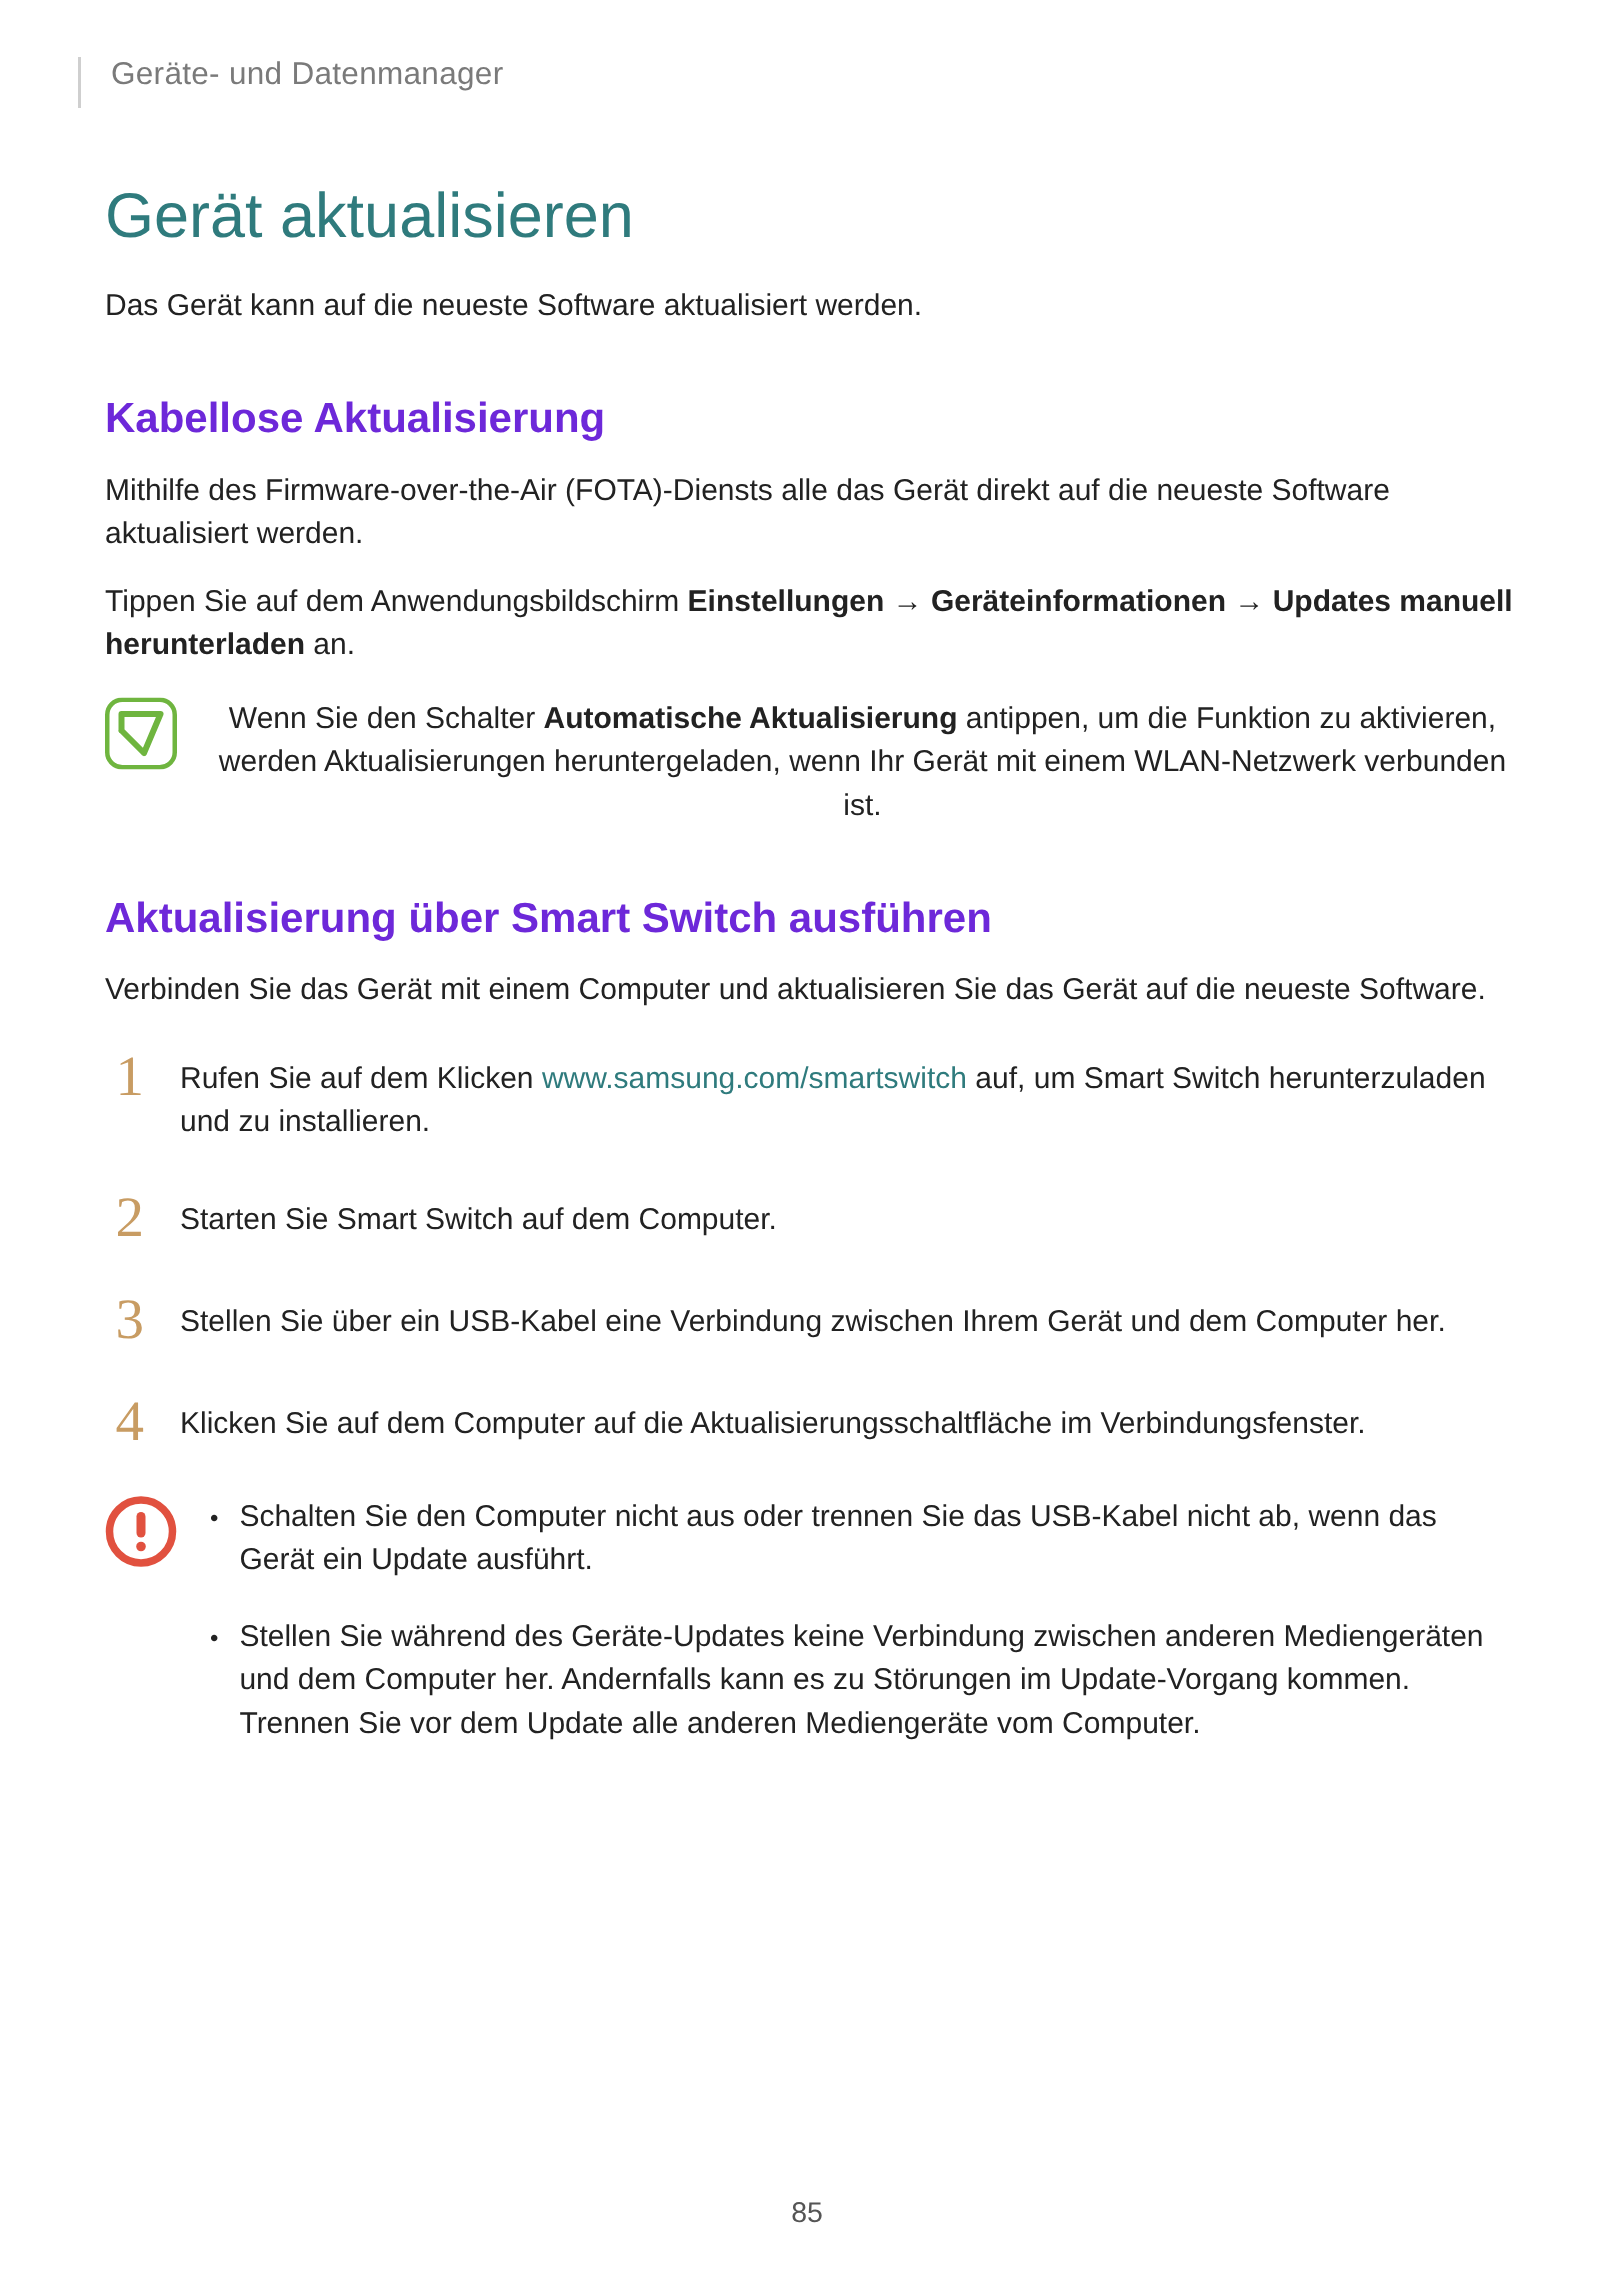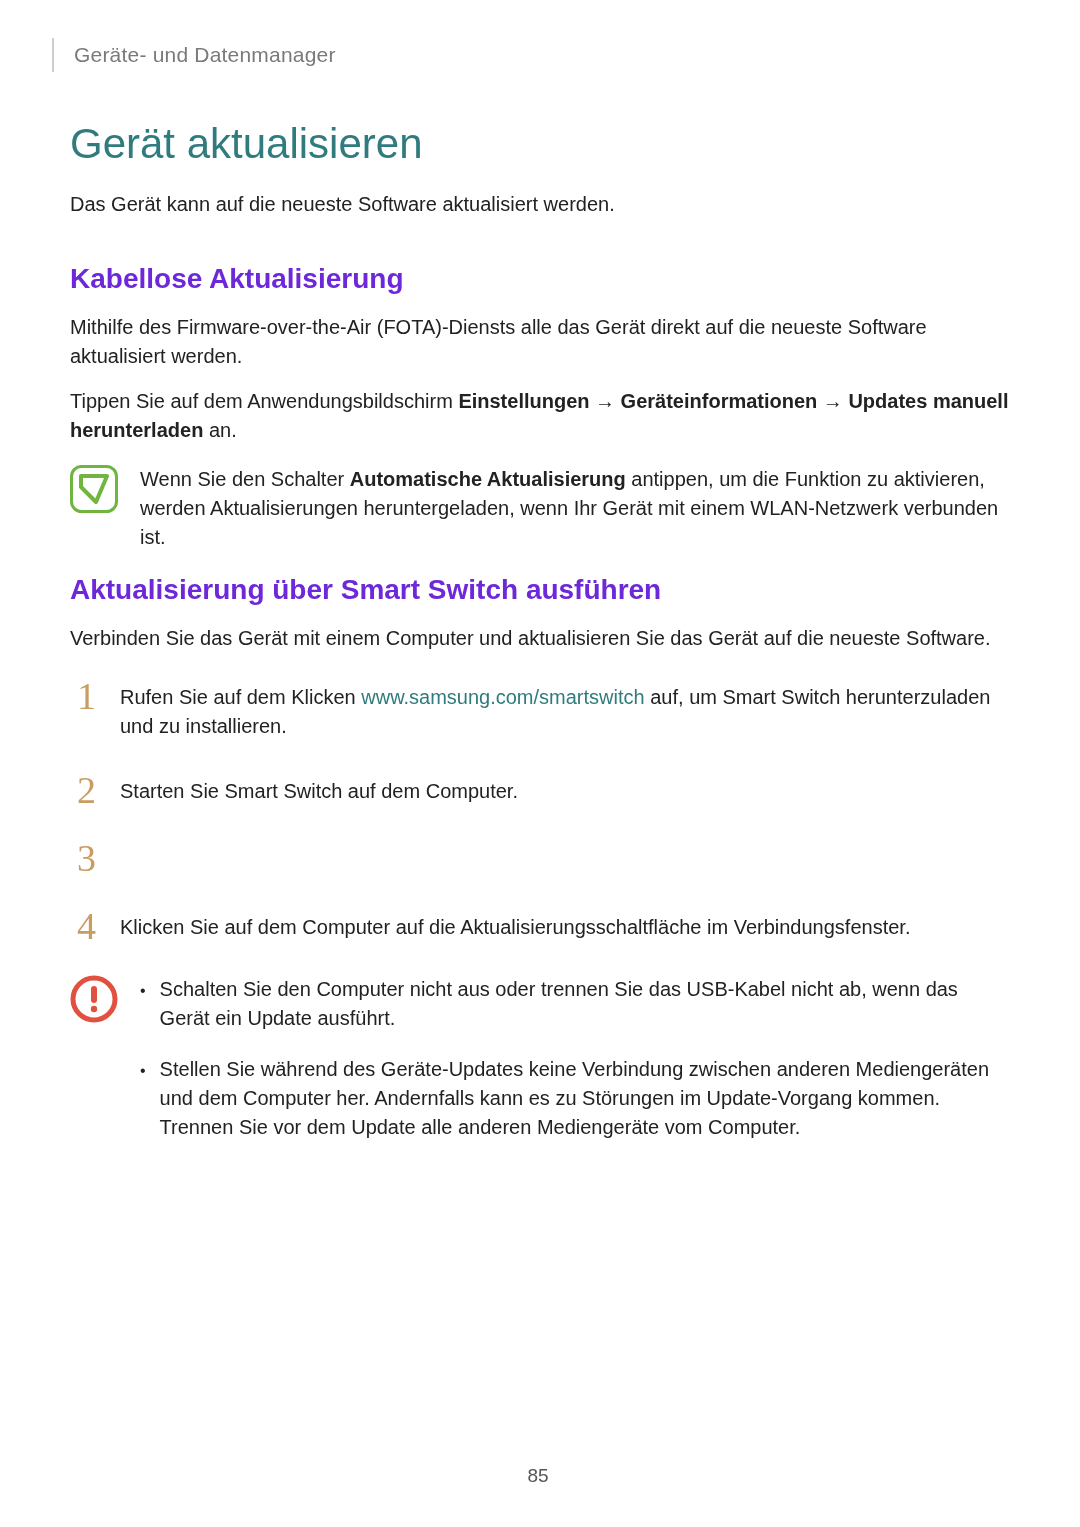--- a/index.html
+++ b/index.html
@@ -1,28 +1,28 @@
 <!DOCTYPE html>
 <html><head>
 <meta charset="utf-8">
 <style>
   * { box-sizing: border-box; margin: 0; padding: 0; }
   html, body { width: 1080px; height: 1527px; background: #ffffff; font-family: "Segoe UI", "Helvetica Neue", Arial, sans-serif; color: #222; }
   .page { position: relative; width: 1080px; height: 1527px; padding: 38px 70px 0 70px; }
-  .breadcrumb-wrap { display: flex; align-items: center; margin-bottom: 48px; }
+  .breadcrumb-wrap { display: flex; margin-bottom: 48px; }
   .vline { width: 2px; height: 34px; background: #cfcfcf; margin-left: -18px; margin-right: 20px; }
   .breadcrumb { font-size: 21px; color: #7a7a7a; letter-spacing: .2px; }
   h1.main { font-size: 42px; font-weight: 400; color: #2f7b7d; margin-bottom: 22px; }
   .body { font-size: 20px; line-height: 1.45; color: #222; }
   .intro { margin-bottom: 44px; }
   h2.sub { font-size: 28px; font-weight: 700; color: #6d28d9; margin-bottom: 18px; }
   .para { margin-bottom: 16px; }
   .bold { font-weight: 700; }
   .link { color: #2f7b7d; }
-  .note-row { display: flex; align-items: flex-start; gap: 22px; margin-top: 20px; margin-bottom: 22px; }
+  .note-row { display: flex; align-items: flex-start; gap: 22px; margin-top: 20px; margin-bottom: 44px; text-align: center; }
   .note-icon { flex: 0 0 48px; }
   .note-text { flex: 1; font-size: 20px; line-height: 1.45; }
   .steps { margin-top: 24px; }
   .step-row { display: flex; align-items: flex-start; gap: 24px; margin-bottom: 30px; }
   .step-num { flex: 0 0 26px; font-size: 38px; line-height: 1; font-weight: 400; color: #c89c63; font-family: Georgia, "Times New Roman", serif; text-align: right; }
   .step-text { flex: 1; font-size: 20px; line-height: 1.45; padding-top: 6px; }
   .warn-row { display: flex; align-items: flex-start; gap: 22px; margin-top: 6px; }
   .bullets { flex: 1; }
   .bullet { display: flex; align-items: flex-start; gap: 14px; margin-bottom: 22px; font-size: 20px; line-height: 1.45; }
   .bullet-dot { flex: 0 0 auto; padding-top: 4px; font-size: 16px; }
@@ -76,20 +76,21 @@
       </div>
     </div>
 
     <div class="step-row">
       <div class="step-num">2</div>
       <div class="step-text">Starten Sie Smart Switch auf dem Computer.</div>
     </div>
 
     <div class="step-row">
       <div class="step-num">3</div>
+      <div class="step-text">Stellen Sie über ein USB-Kabel eine Verbindung zwischen Ihrem Gerät und dem Computer her.</div>
     </div>
 
     <div class="step-row">
       <div class="step-num">4</div>
       <div class="step-text">Klicken Sie auf dem Computer auf die Aktualisierungsschaltfläche im Verbindungsfenster.</div>
     </div>
 
   </div>
 
   <div class="warn-row">

